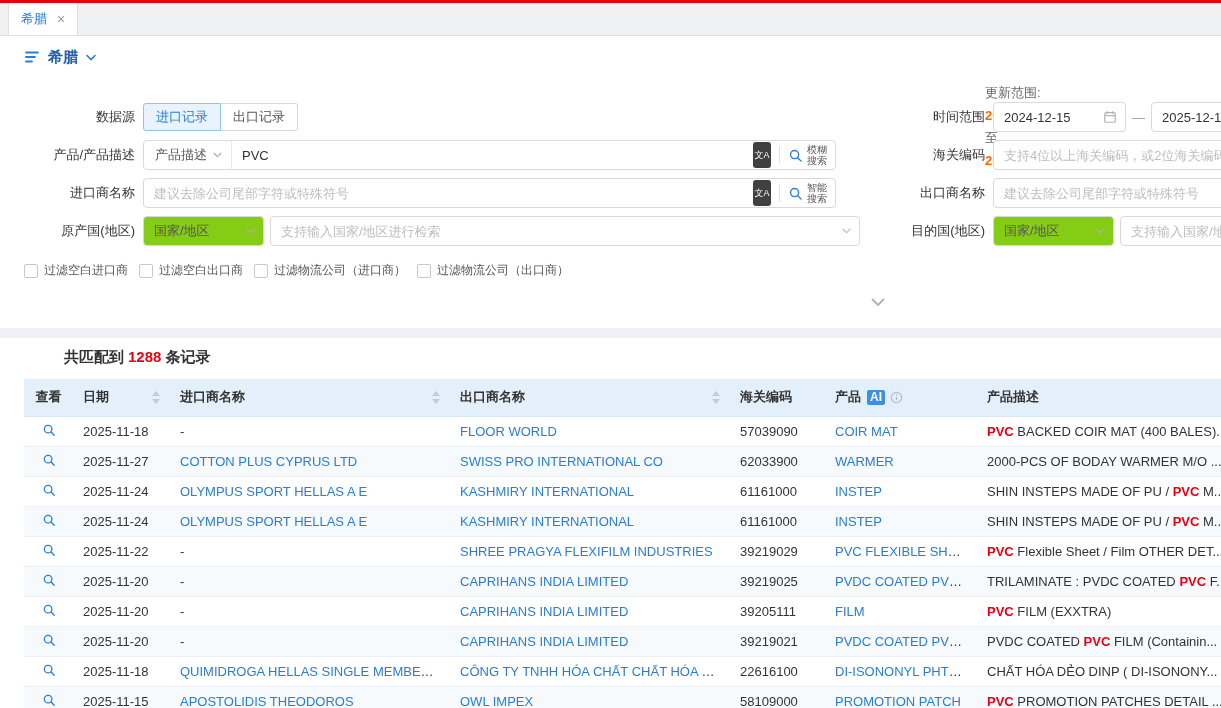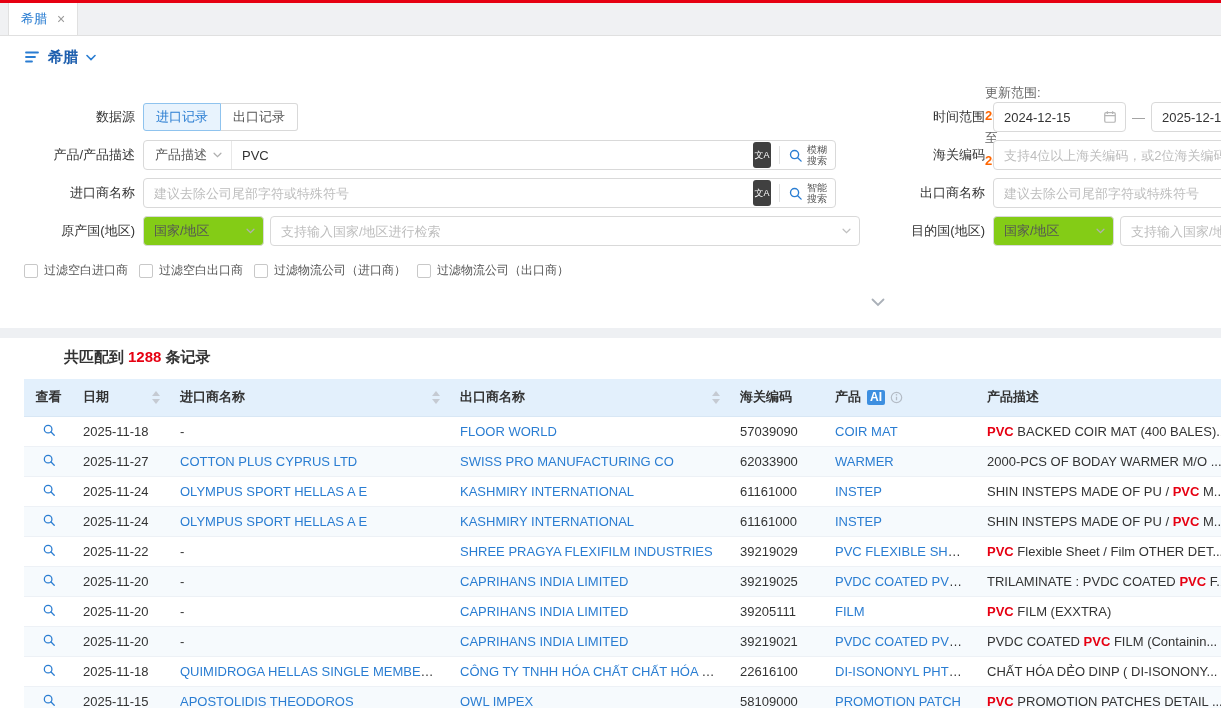--- a/index.html
+++ b/index.html
@@ -395,21 +395,21 @@
           </tr>
           <tr>
             <td class="c-view"><span class="mag-btn">
                 <svg width="14" height="14" viewBox="0 0 24 24">
                   <circle cx="10.5" cy="10.5" r="6.5" fill="none" stroke="#2a7dd2" stroke-width="2.2"></circle>
                   <line x1="15.5" y1="15.5" x2="21" y2="21" stroke="#2a7dd2" stroke-width="2.2" stroke-linecap="round"></line>
                 </svg>
               </span></td>
             <td>2025-11-27</td>
             <td><span class="cell-link">COTTON PLUS CYPRUS LTD</span></td>
-            <td><span class="cell-link">SWISS PRO MANUFACTURING CO</span></td>
+            <td><span class="cell-link">SWISS PRO INTERNATIONAL CO</span></td>
             <td>62033900</td>
             <td><span class="cell-link">WARMER</span></td>
             <td><span>2000-PCS OF BODAY WARMER M/O ...</span></td>
           </tr>
           <tr>
             <td class="c-view"><span class="mag-btn">
                 <svg width="14" height="14" viewBox="0 0 24 24">
                   <circle cx="10.5" cy="10.5" r="6.5" fill="none" stroke="#2a7dd2" stroke-width="2.2"></circle>
                   <line x1="15.5" y1="15.5" x2="21" y2="21" stroke="#2a7dd2" stroke-width="2.2" stroke-linecap="round"></line>
                 </svg>

